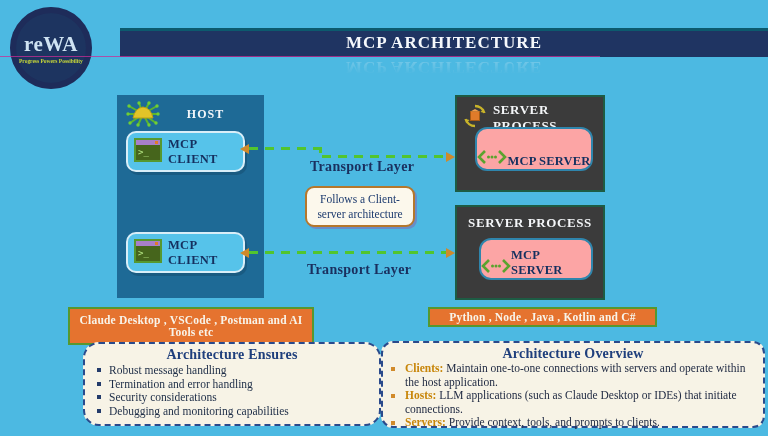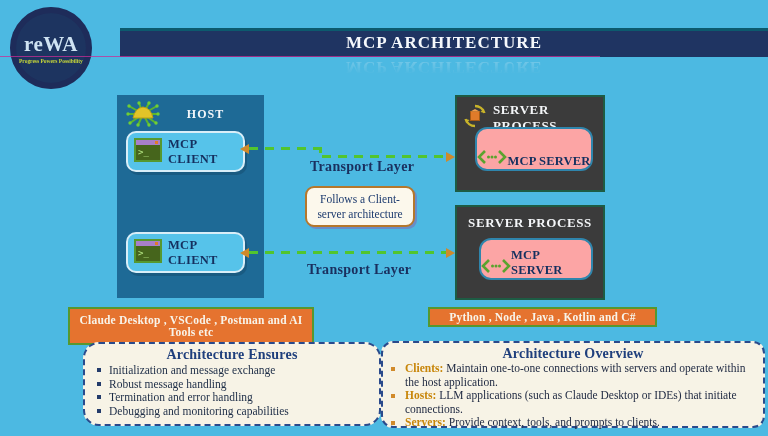--- a/index.html
+++ b/index.html
@@ -222,23 +222,24 @@
   <div class="transport" style="left:307px; top:262px;">Transport Layer</div>
 
   <div class="mid-note">Follows a Client-server architecture</div>
 
   <div class="caption-bar caption-1">Claude Desktop , VSCode , Postman and AI Tools etc</div>
   <div class="caption-bar caption-2">Python , Node , Java , Kotlin and C#</div>
 
   <div class="note-box note-ensures">
     <div class="note-title">Architecture Ensures</div>
     <div class="blist">
-      <div class="bitem"><span class="bsq"></span><span>Initialization and message exchange</span></div>
+      <div class="bitem"><span class="bsq"></span></div>
       <div class="bitem"><span class="bsq"></span><span>Robust message handling</span></div>
       <div class="bitem"><span class="bsq"></span><span>Termination and error handling</span></div>
+      <div class="bitem"><span class="bsq"></span><span>Security considerations</span></div>
       <div class="bitem"><span class="bsq"></span><span>Debugging and monitoring capabilities</span></div>
     </div>
   </div>
 
   <div class="note-box note-overview">
     <div class="note-title">Architecture Overview</div>
     <div>
       <div class="oitem"><span class="osq"></span><span class="olead">Clients:</span><span> Maintain one-to-one connections with servers and operate within the host application.</span></div>
       <div class="oitem"><span class="osq"></span><span class="olead">Hosts:</span><span> LLM applications (such as Claude Desktop or IDEs) that initiate connections.</span></div>
       <div class="oitem"><span class="osq"></span><span class="olead">Servers:</span><span> Provide context, tools, and prompts to clients.</span></div>

